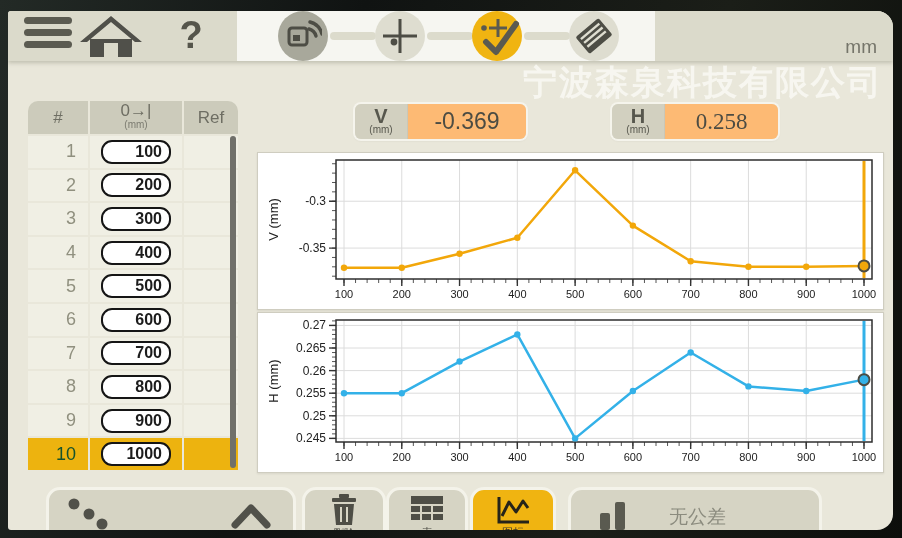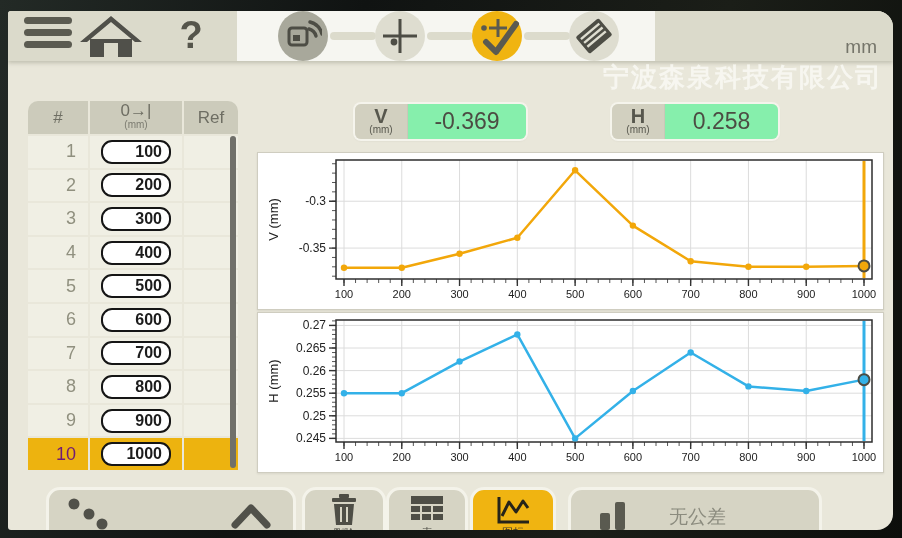--- a/index.html
+++ b/index.html
@@ -23,55 +23,55 @@
   .help-btn{position:absolute;left:166px;top:1px;width:34px;height:46px;
     font-size:38px;font-weight:bold;color:#55554b;text-align:center;line-height:46px;}
   .wf-circle{position:absolute;top:0;width:50px;height:50px;border-radius:50%;
     display:flex;align-items:center;justify-content:center;}
   .wf-light{background:#deddd0;}
   .wf-gray{background:#a8a89b;}
   .wf-active{background:#f0b411;}
   .wf-conn{position:absolute;top:21px;height:8px;background:#dcdbcc;border-radius:4px;}
   .unit-label{position:absolute;right:16px;top:25px;font-size:19px;color:#75756a;}
   
-  .watermark{position:absolute;right:10px;top:49px;font-size:26px;font-weight:bold;
+  .watermark{position:absolute;right:10px;top:49px;font-size:34px;font-weight:bold;
     letter-spacing:2px;color:rgba(250,250,245,.8);white-space:nowrap;pointer-events:none;}
   
   .table{position:absolute;left:20px;top:90px;width:212px;}
   .thead{display:flex;height:33px;}
   .th{background:#cccbbb;color:#6e6e63;display:flex;align-items:center;justify-content:center;
     font-size:17px;margin-right:2px;box-sizing:border-box;}
   .th.c1{width:60px;border-top-left-radius:10px;}
   .th.c2{width:92px;flex-direction:column;line-height:14px;}
   .th.c2 .unit{font-size:10px;color:#7b7b70;}
   .th.c3{width:54px;border-top-right-radius:10px;margin-right:0;}
   .trow{display:flex;height:31.6px;margin-top:2px;}
   .tc{background:#f0efe4;display:flex;align-items:center;margin-right:2px;box-sizing:border-box;}
   .tc.c1{width:60px;justify-content:flex-end;padding-right:12px;font-size:18px;color:#90907f;}
   .tc.c2{width:92px;justify-content:center;}
   .tc.c3{width:54px;margin-right:0;}
   .pill{width:70px;height:24px;background:#ffffff;border:2.5px solid #151515;border-radius:11px;
     font-size:16px;font-weight:700;color:#1c1c1c;display:flex;align-items:center;
     justify-content:flex-end;padding-right:7px;box-sizing:border-box;}
   .trow.sel .tc{background:#edb30f;}
-  .trow.sel .tc.c1{color:#701a75;}
+  .trow.sel .tc.c1{color:#14532d;}
   .scrollbar{position:absolute;left:202px;top:35px;width:6px;height:332px;background:#70706a;border-radius:3px;}
   
   .readout{position:absolute;top:93px;height:35px;display:flex;border-radius:6px;
     box-shadow:0 0 0 2px #f5f4ec,0 1px 3px rgba(0,0,0,.18);}
   #v-readout{left:347px;}
   #h-readout{left:604px;}
   .ro-label{width:52px;background:#d2d0c0;display:flex;flex-direction:column;align-items:center;
     justify-content:center;color:#57574d;border-radius:6px 0 0 6px;}
   .ro-label .big{font-size:20px;font-weight:bold;line-height:17px;}
   .ro-label .unit{font-size:10px;line-height:10px;}
-  .ro-value{background:#86efac;border-radius:0 6px 6px 0;display:flex;align-items:center;
+  .ro-value{background:#fdba74;border-radius:0 6px 6px 0;display:flex;align-items:center;
     justify-content:center;font-size:23px;color:#4c4c43;border-left:1px solid #c9c7b8;}
   #v-readout .ro-value{width:118px;}
-  #h-readout .ro-value{width:113px;}
+  #h-readout .ro-value{width:113px;font-family:Liberation Serif, serif;}
   
   .panel{position:absolute;left:249px;width:627px;background:#ffffff;
     border:1px solid #cfcdc0;box-sizing:border-box;box-shadow:0 1px 2px rgba(0,0,0,.08);}
   #v-panel{top:141px;height:158px;}
   #h-panel{top:301px;height:161px;}
   .panel svg{width:100%;height:100%;display:block;}
   
   .tbtn{position:absolute;top:476px;height:60px;background:#d6d4c4;border:3px solid #f4f3ea;
     border-radius:14px;box-sizing:border-box;display:flex;flex-direction:column;
     align-items:center;cursor:pointer;}

